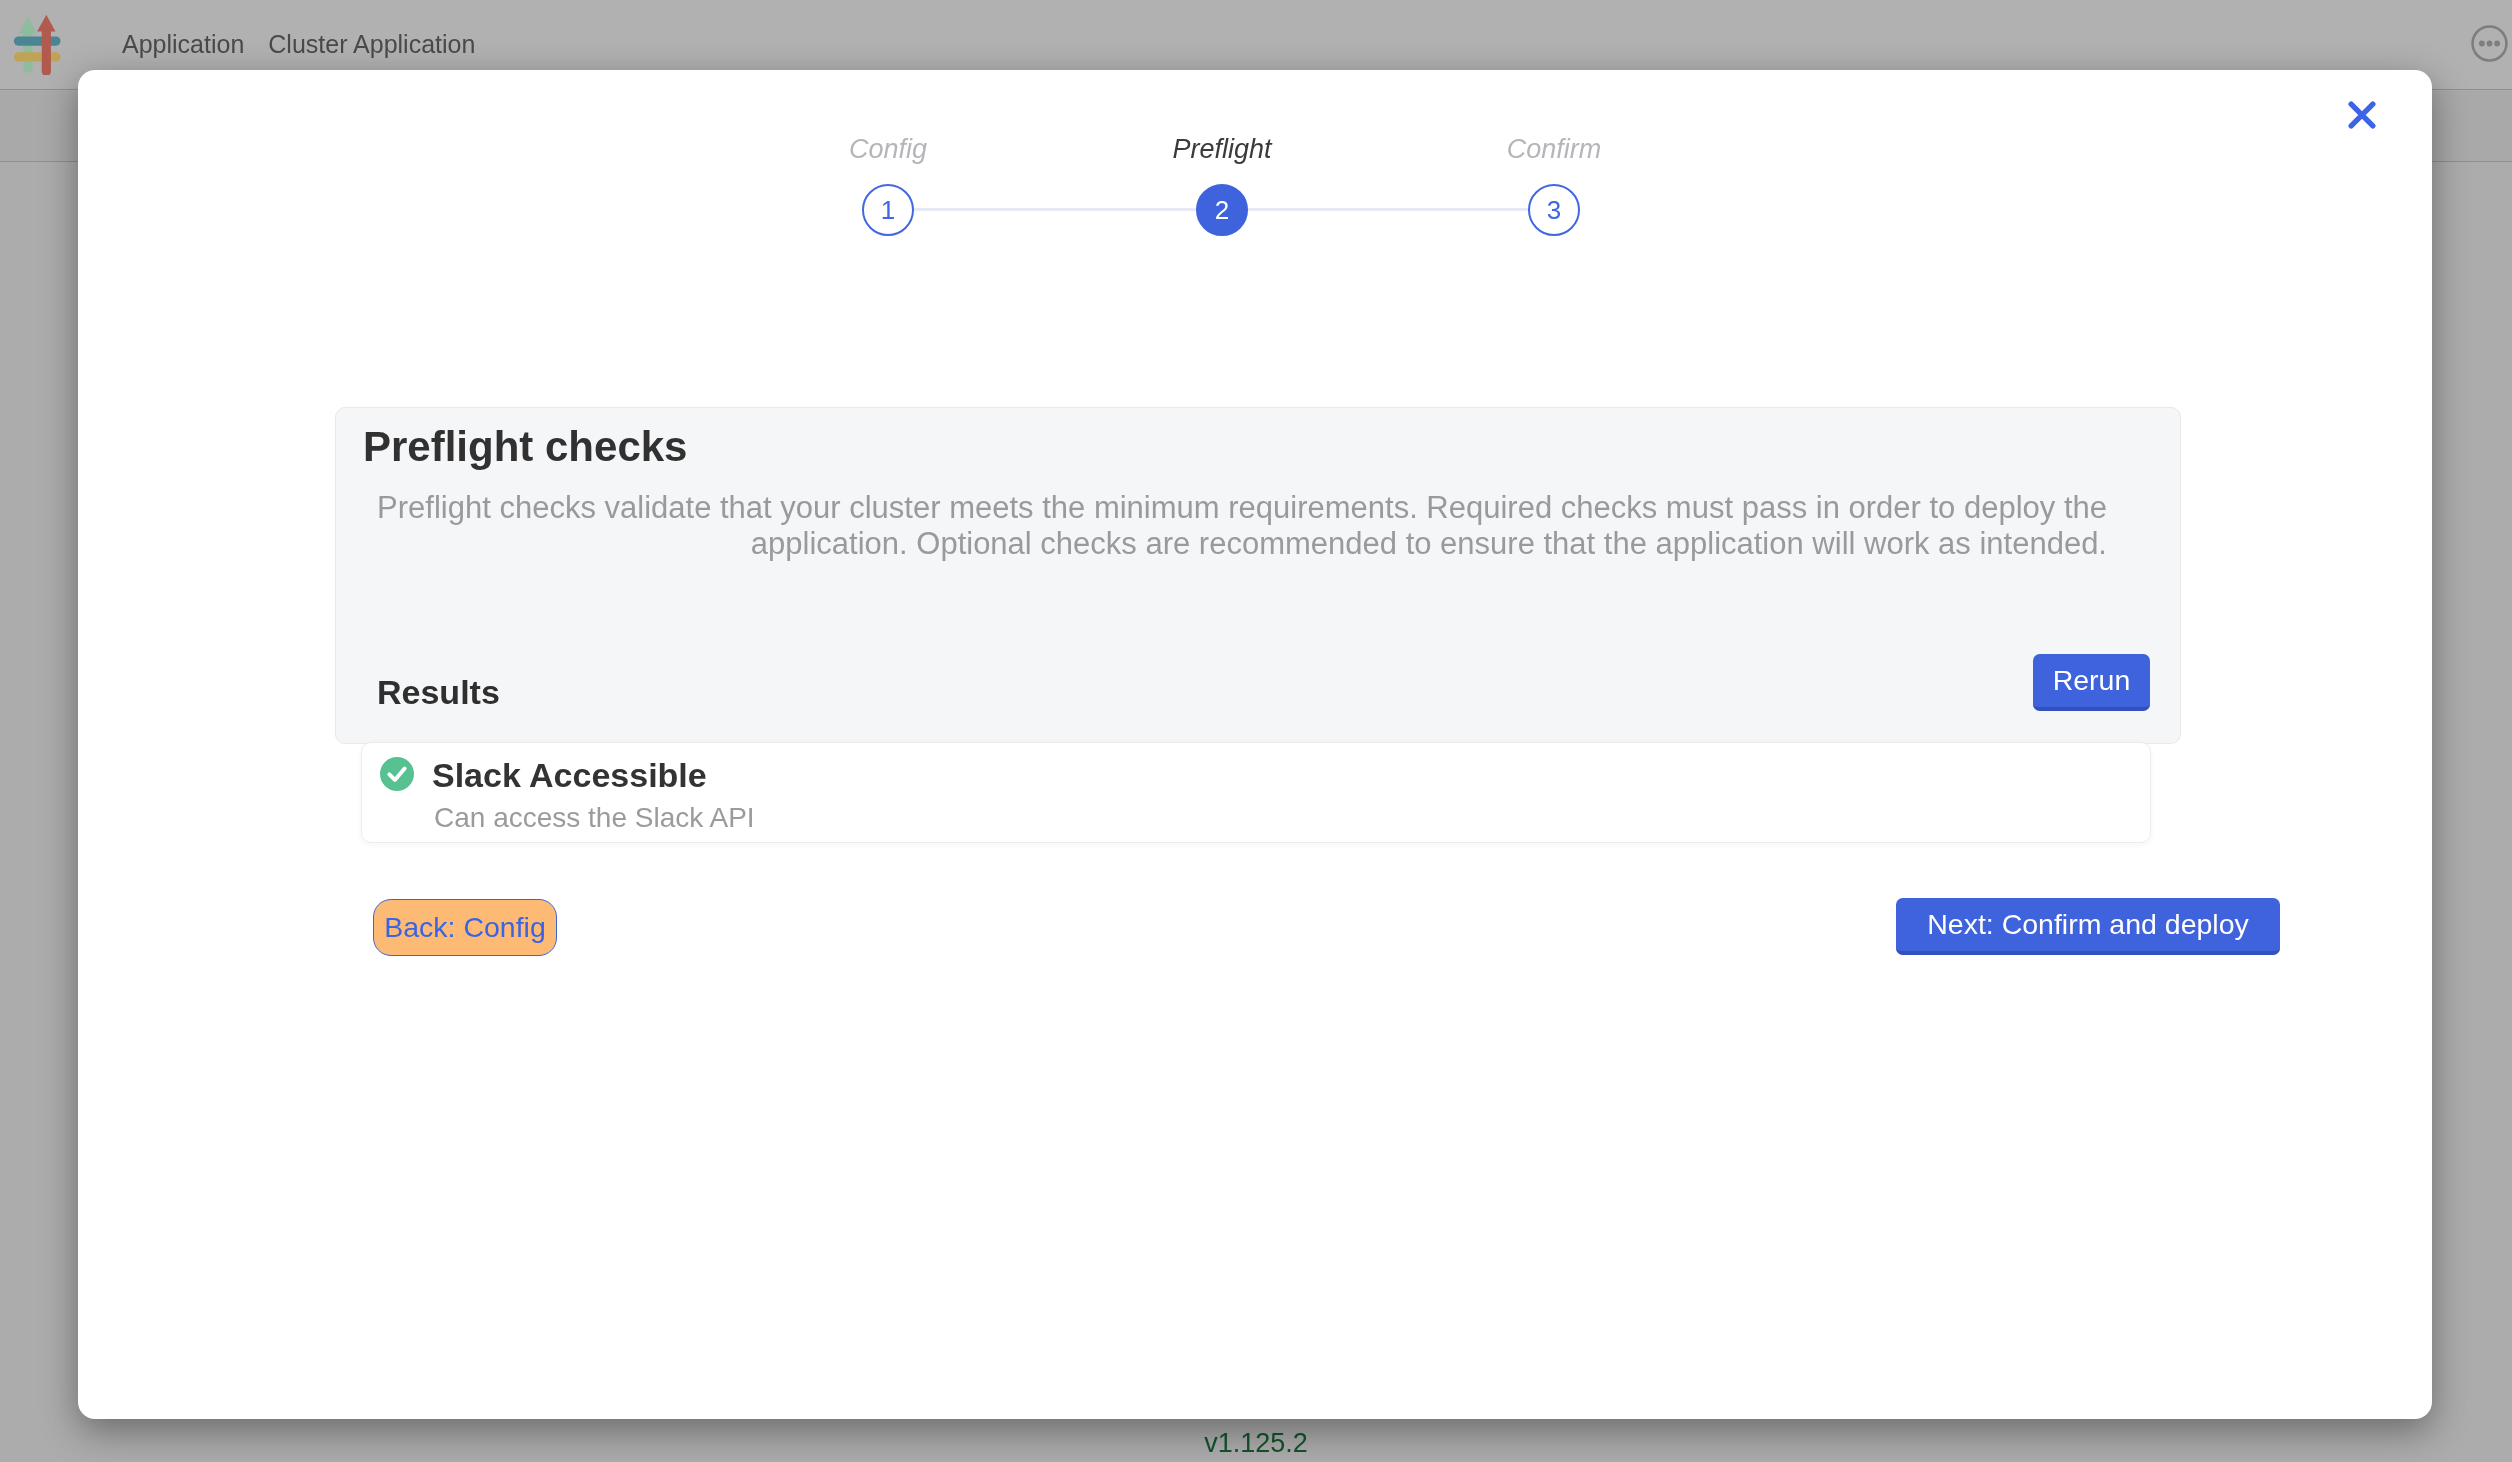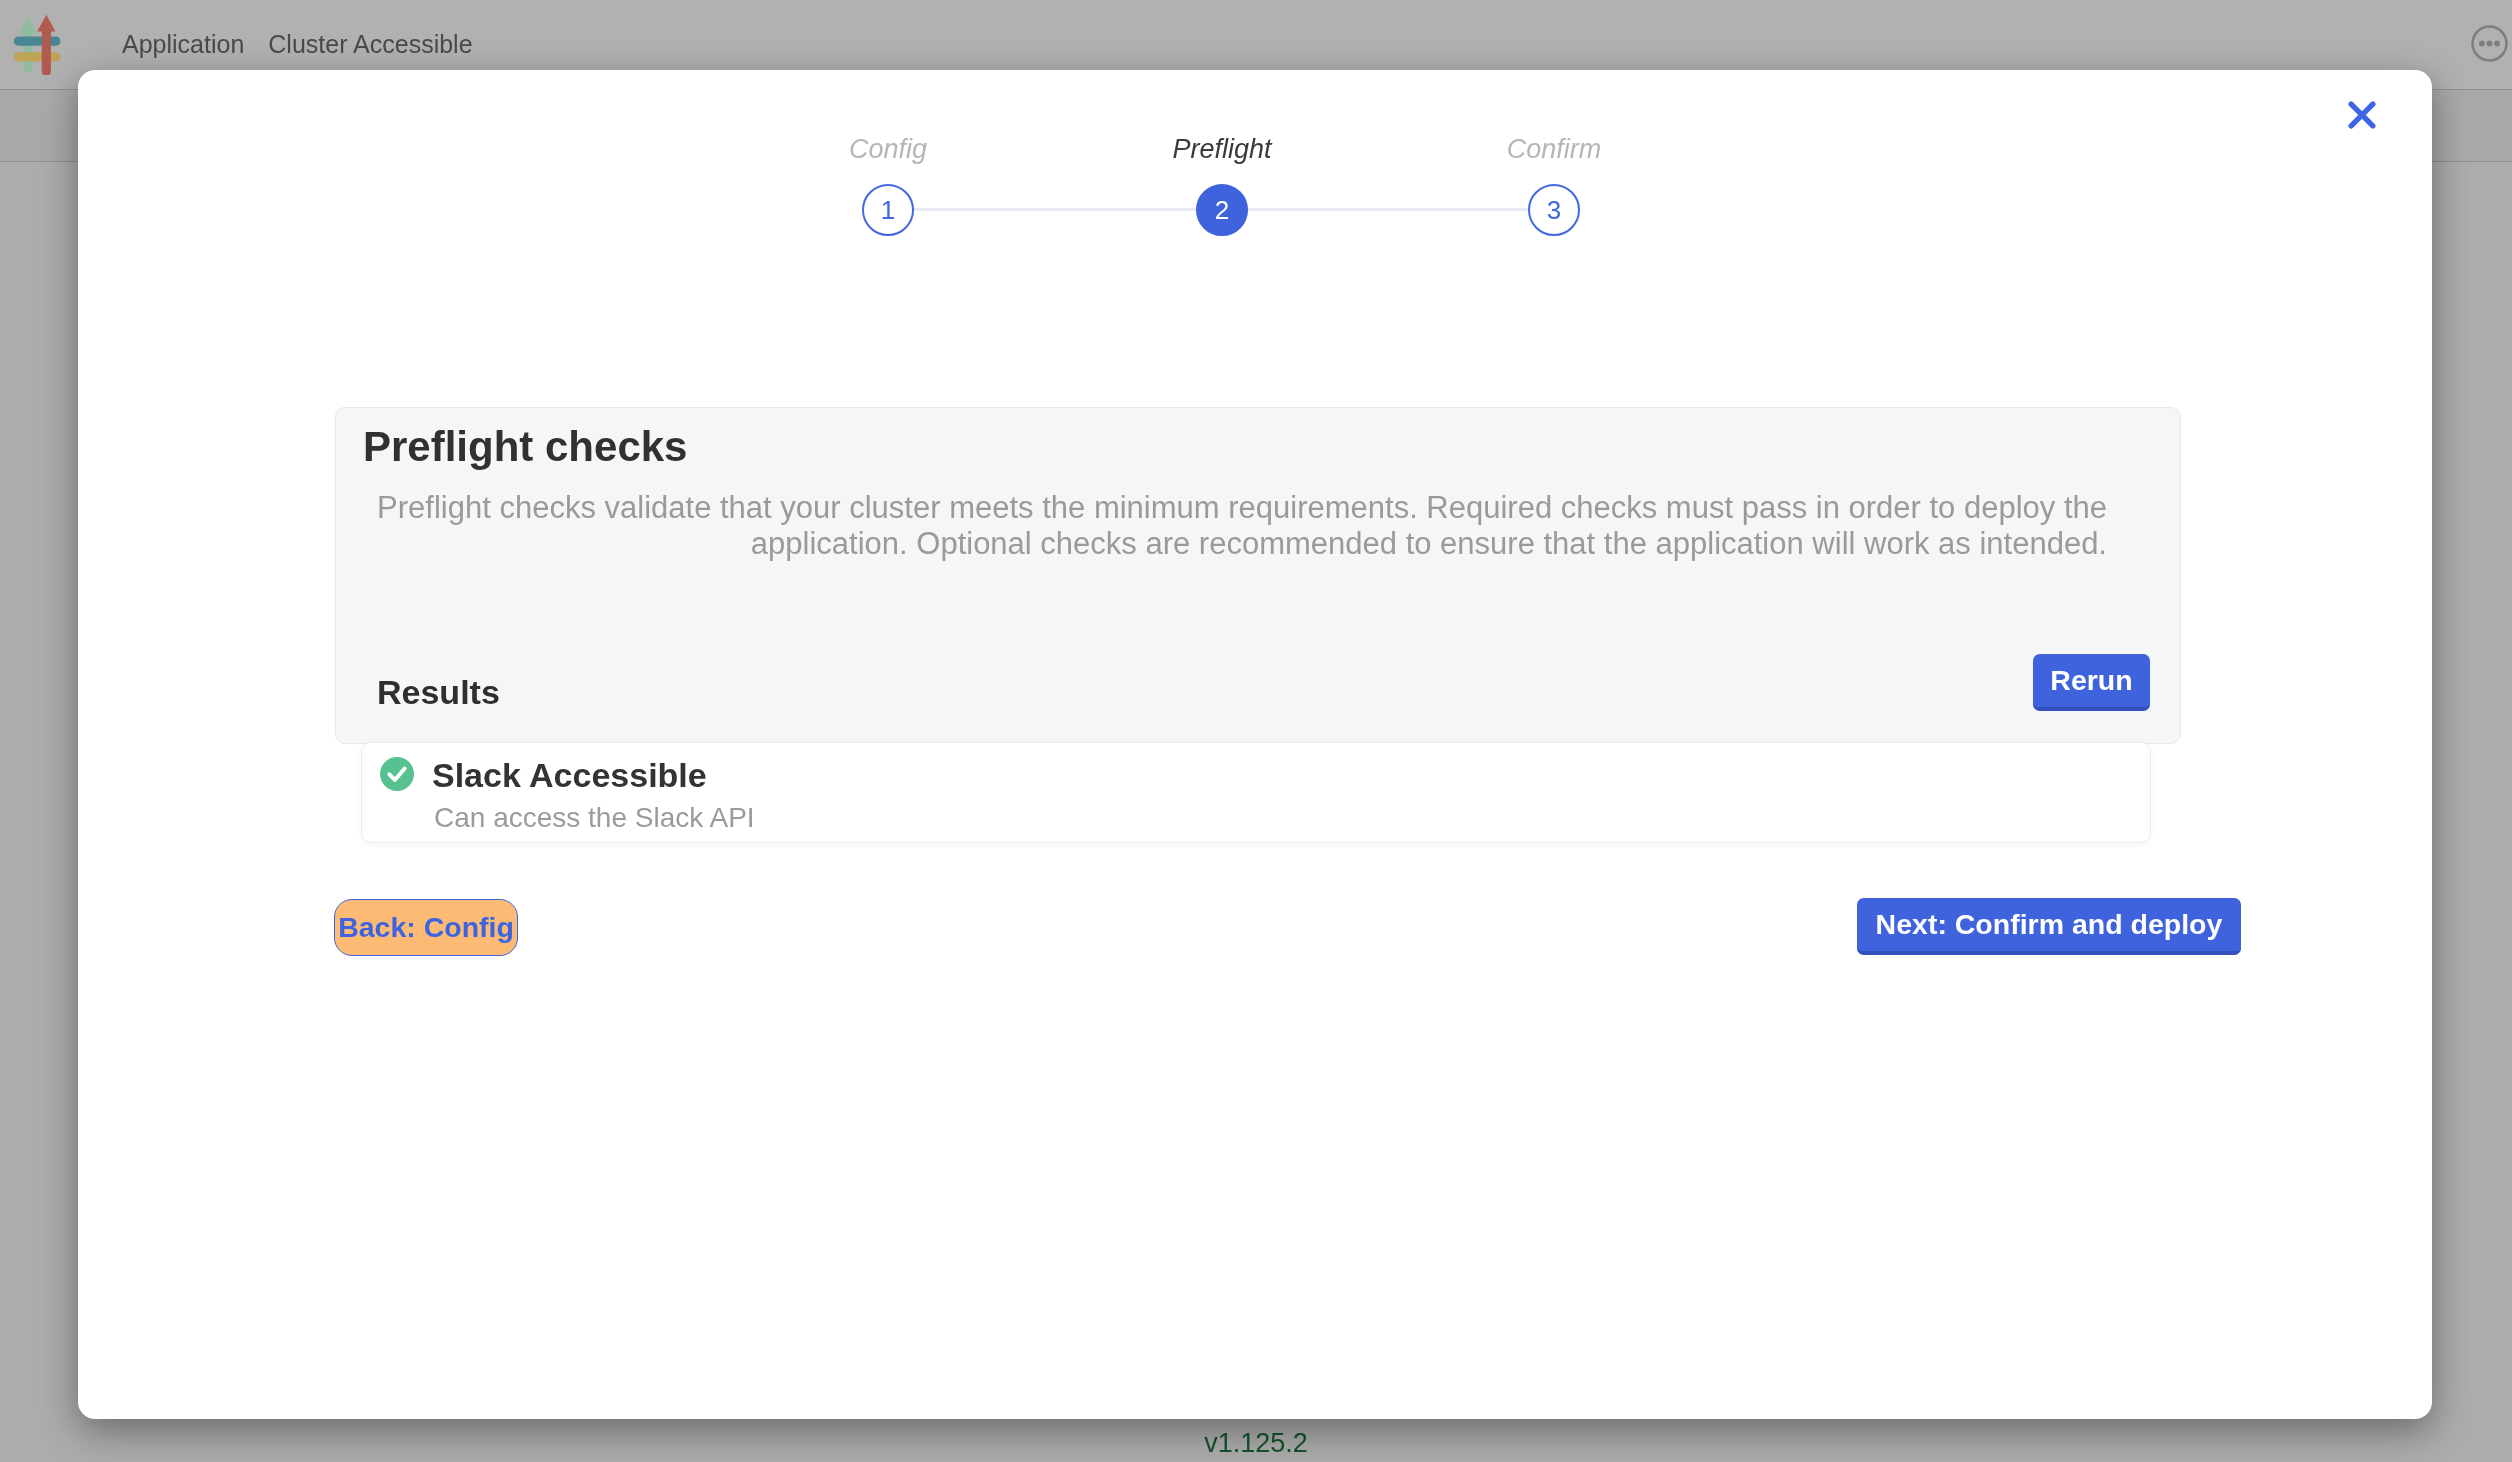--- a/index.html
+++ b/index.html
@@ -36,22 +36,22 @@
   .step-circle.inactive{background:#ffffff;border:2.5px solid #4168e1;color:#3f66e4;}
   .step-circle.active{background:#3e63dd;border:2.5px solid #3e63dd;color:#ffffff;font-weight:500;}
 
   
   .card{position:absolute;left:257px;top:337px;width:1846px;height:337px;background:#f4f6f8;
         border:0.8px solid #e7e9ec;border-radius:10px;box-sizing:border-box;}
   .card-title{position:absolute;left:27px;top:15px;font-size:42px;font-weight:700;color:#313131;}
   .card-desc{position:absolute;left:27px;top:82px;width:1744px;font-size:31px;line-height:36px;color:#9a9a9a;text-align:right;}
   .results-label{position:absolute;left:41px;top:265px;font-size:34px;font-weight:700;color:#2f2f2f;}
   .btn{box-sizing:border-box;display:flex;align-items:center;justify-content:center;
-       font-family:"Liberation Sans",sans-serif;font-weight:700;font-size:28.5px;cursor:pointer;
-       white-space:nowrap;}
+       font-family:"Liberation Sans",sans-serif;font-weight:400;font-size:28.5px;cursor:pointer;
+       white-space:nowrap;margin-left:39px;}
   .btn-primary{background:#3e63dd;color:#ffffff;border:none;border-bottom:4.2px solid #3350bd;border-radius:6.7px;}
   .btn-outline{background:#fdba74;color:#3c64e0;border:1.7px solid #3c64e0;border-radius:18px;}
   .rerun-btn{position:absolute;right:30px;top:246px;width:117px;height:57px;}
   .check-row{position:absolute;left:25px;top:334px;width:1790px;height:101px;background:#ffffff;
              border:0.8px solid #ececec;border-radius:10px;box-sizing:border-box;
              box-shadow:0 1.7px 6.7px rgba(0,0,0,0.04);}
   .check-icon{position:absolute;left:18.4px;top:14.3px;width:34px;height:34px;}
   .check-name{position:absolute;left:70px;top:13.4px;font-size:34px;font-weight:700;color:#333333;}
   .check-detail{position:absolute;left:72px;top:59px;font-size:28px;color:#9b9b9b;}
 
@@ -67,21 +67,21 @@
     <svg class="logo" viewBox="0 0 60 74">
       <path d="M18 66 V22" stroke="#8fbc9f" stroke-width="11" stroke-linecap="round" fill="none"></path>
       <polygon points="18,4 7,24 29,24" fill="#8fbc9f"></polygon>
       <rect x="1" y="28" width="56" height="11" rx="5.5" fill="#4a8594"></rect>
       <rect x="1" y="47" width="56" height="11" rx="5.5" fill="#bfa458"></rect>
       <path d="M40 70 V20" stroke="#b15a4f" stroke-width="11" stroke-linecap="round" fill="none"></path>
       <polygon points="40,2 29,22 51,22" fill="#b15a4f"></polygon>
     </svg>
     <div class="navtabs">
       <div class="navtab">Application</div>
-      <div class="navtab">Cluster Accessible</div>
+      <div class="navtab">Cluster Application</div>
     </div>
     <svg class="menu-ellipsis" viewBox="0 0 46 46">
       <circle cx="23" cy="23" r="20" fill="none" stroke="#7e7e7e" stroke-width="3"></circle>
       <circle cx="14" cy="23" r="3.4" fill="#7e7e7e"></circle>
       <circle cx="23" cy="23" r="3.4" fill="#7e7e7e"></circle>
       <circle cx="32" cy="23" r="3.4" fill="#7e7e7e"></circle>
     </svg>
   </div>
   <div class="subnav"></div>
   <div class="footer-version">v1.125.2</div>

